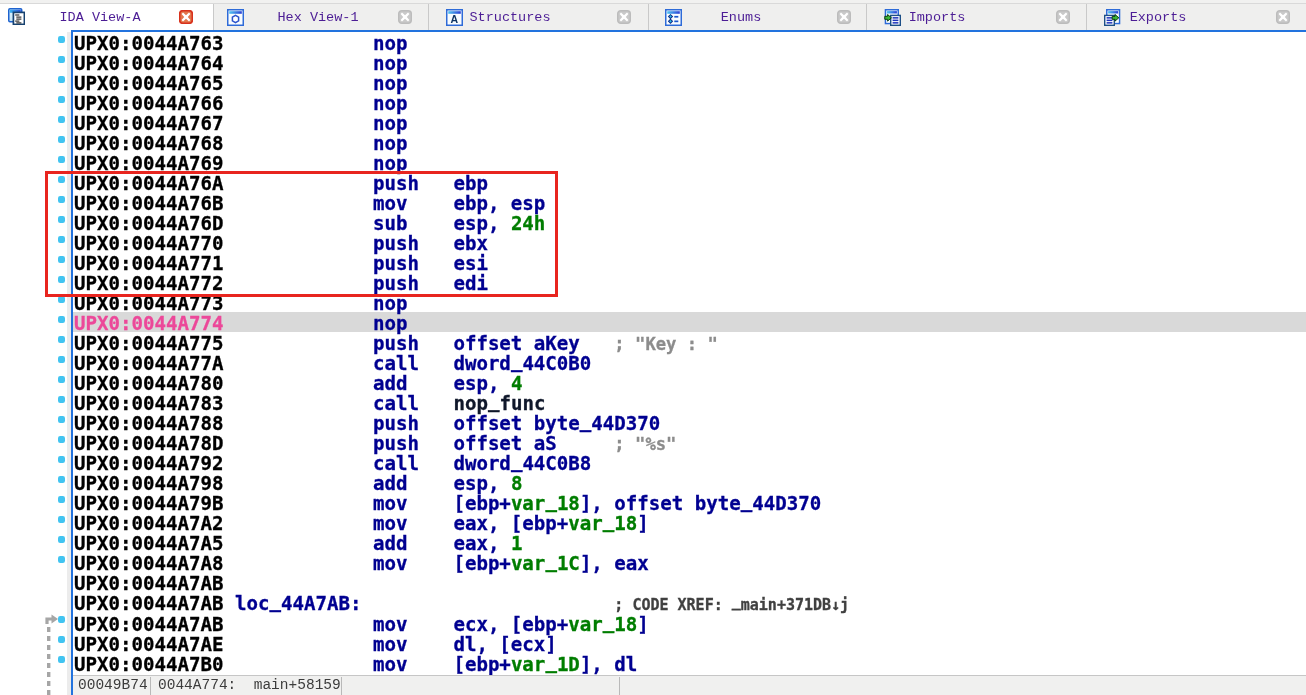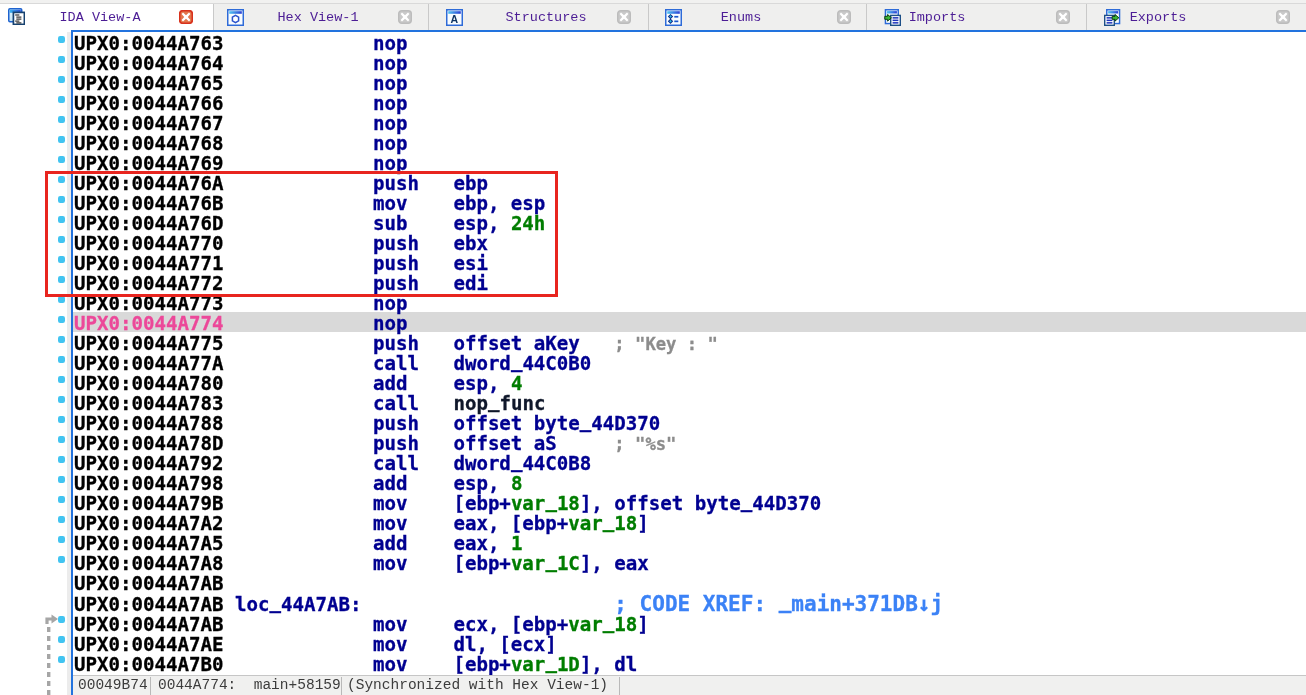--- a/index.html
+++ b/index.html
@@ -21,21 +21,21 @@
 #bluebar { position:absolute; left:71.4px; top:32px; width:1.7px; height:663px; background:#2273de; }
 #hlbar { position:absolute; left:73px; top:312px; width:1233px; height:20px; background:#d9d9d9; }
 #listing { position:absolute; transform:translateZ(0); left:74px; top:34px; font-size:19.1px; font-weight:bold; line-height:20px; white-space:pre; color:#000; -webkit-text-stroke:0.3px; }
 #listing i { font-style:normal; }
 #listing v { position:relative; top:-3px; }
 .a { color:#000000; }
 .m { color:#000091; }
 .g { color:#007d00; }
 .b { color:#0f172a; }
 .c { color:#8c8c8c; font-size:17.2px; }
-.x { color:#3b82f6; font-size:21px; }
+.x { color:#404040; font-size:15px; }
 .hl-a { color:#ec4899; }
 .dot { position:absolute; left:58px; width:7px; height:7px; border-radius:2.2px; background:#41c4f1; }
 #redbox { position:absolute; left:45px; top:171px; width:513px; height:126px; border:3px solid #e8251f; }
 
 
 #statusline { position:absolute; left:73px; top:675px; width:1233px; height:1px; background:#c6c6c6; }
 #statusbar { position:absolute; left:73px; top:676px; width:1233px; height:23px; background:#f0f0ef; font-size:14.5px; color:#3c3c3c; }
 .ssep { position:absolute; top:1px; width:1px; height:18px; background:#b9b9b9; }
 .stxt { position:absolute; top:0px; height:19px; line-height:19px; white-space:pre; }
 </style>
@@ -47,21 +47,21 @@
   <div id="blueline"></div>
 
   <div class="tabsep" style="left:213px"></div>
   <div class="tabsep" style="left:428px"></div>
   <div class="tabsep" style="left:648px"></div>
   <div class="tabsep" style="left:866px"></div>
   <div class="tabsep" style="left:1086px"></div>
 
   <div class="tablbl" style="left:50px;  width:100px">IDA View-A</div>
   <div class="tablbl" style="left:268px; width:100px">Hex View-1</div>
-  <div class="tablbl" style="left:496px; width:100px">Structures</div>
+  <div class="tablbl" style="left:460px; width:100px">Structures</div>
   <div class="tablbl" style="left:691px; width:100px">Enums</div>
   <div class="tablbl" style="left:887px; width:100px">Imports</div>
   <div class="tablbl" style="left:1108px;width:100px">Exports</div>
 
   <svg class="ticon" style="left:8px; top:8px" width="17" height="17" viewBox="0 0 17 17">
     <defs>
       <linearGradient id="cg1" x1="0" y1="0" x2="1" y2="0">
         <stop offset="0" stop-color="#38b4f0"></stop>
           <stop offset="1" stop-color="#2b4fd8"></stop>
       </linearGradient>
@@ -247,16 +247,15 @@
       <rect x="7" y="82" width="3.4" height="5"></rect>
     </g>
   </svg>
 
   <div id="statusline"></div>
   <div id="statusbar">
     <div class="stxt" style="left:5px">00049B74</div>
     <div class="ssep" style="left:77px"></div>
     <div class="stxt" style="left:85px">0044A774:  main+58159</div>
     <div class="ssep" style="left:268px"></div>
-    <div class="stxt" style="left:274px">(Synchronized with Hex View-1)</div>
     <div class="ssep" style="left:546px"></div>
   </div>
 </div>
 
 </body></html>

